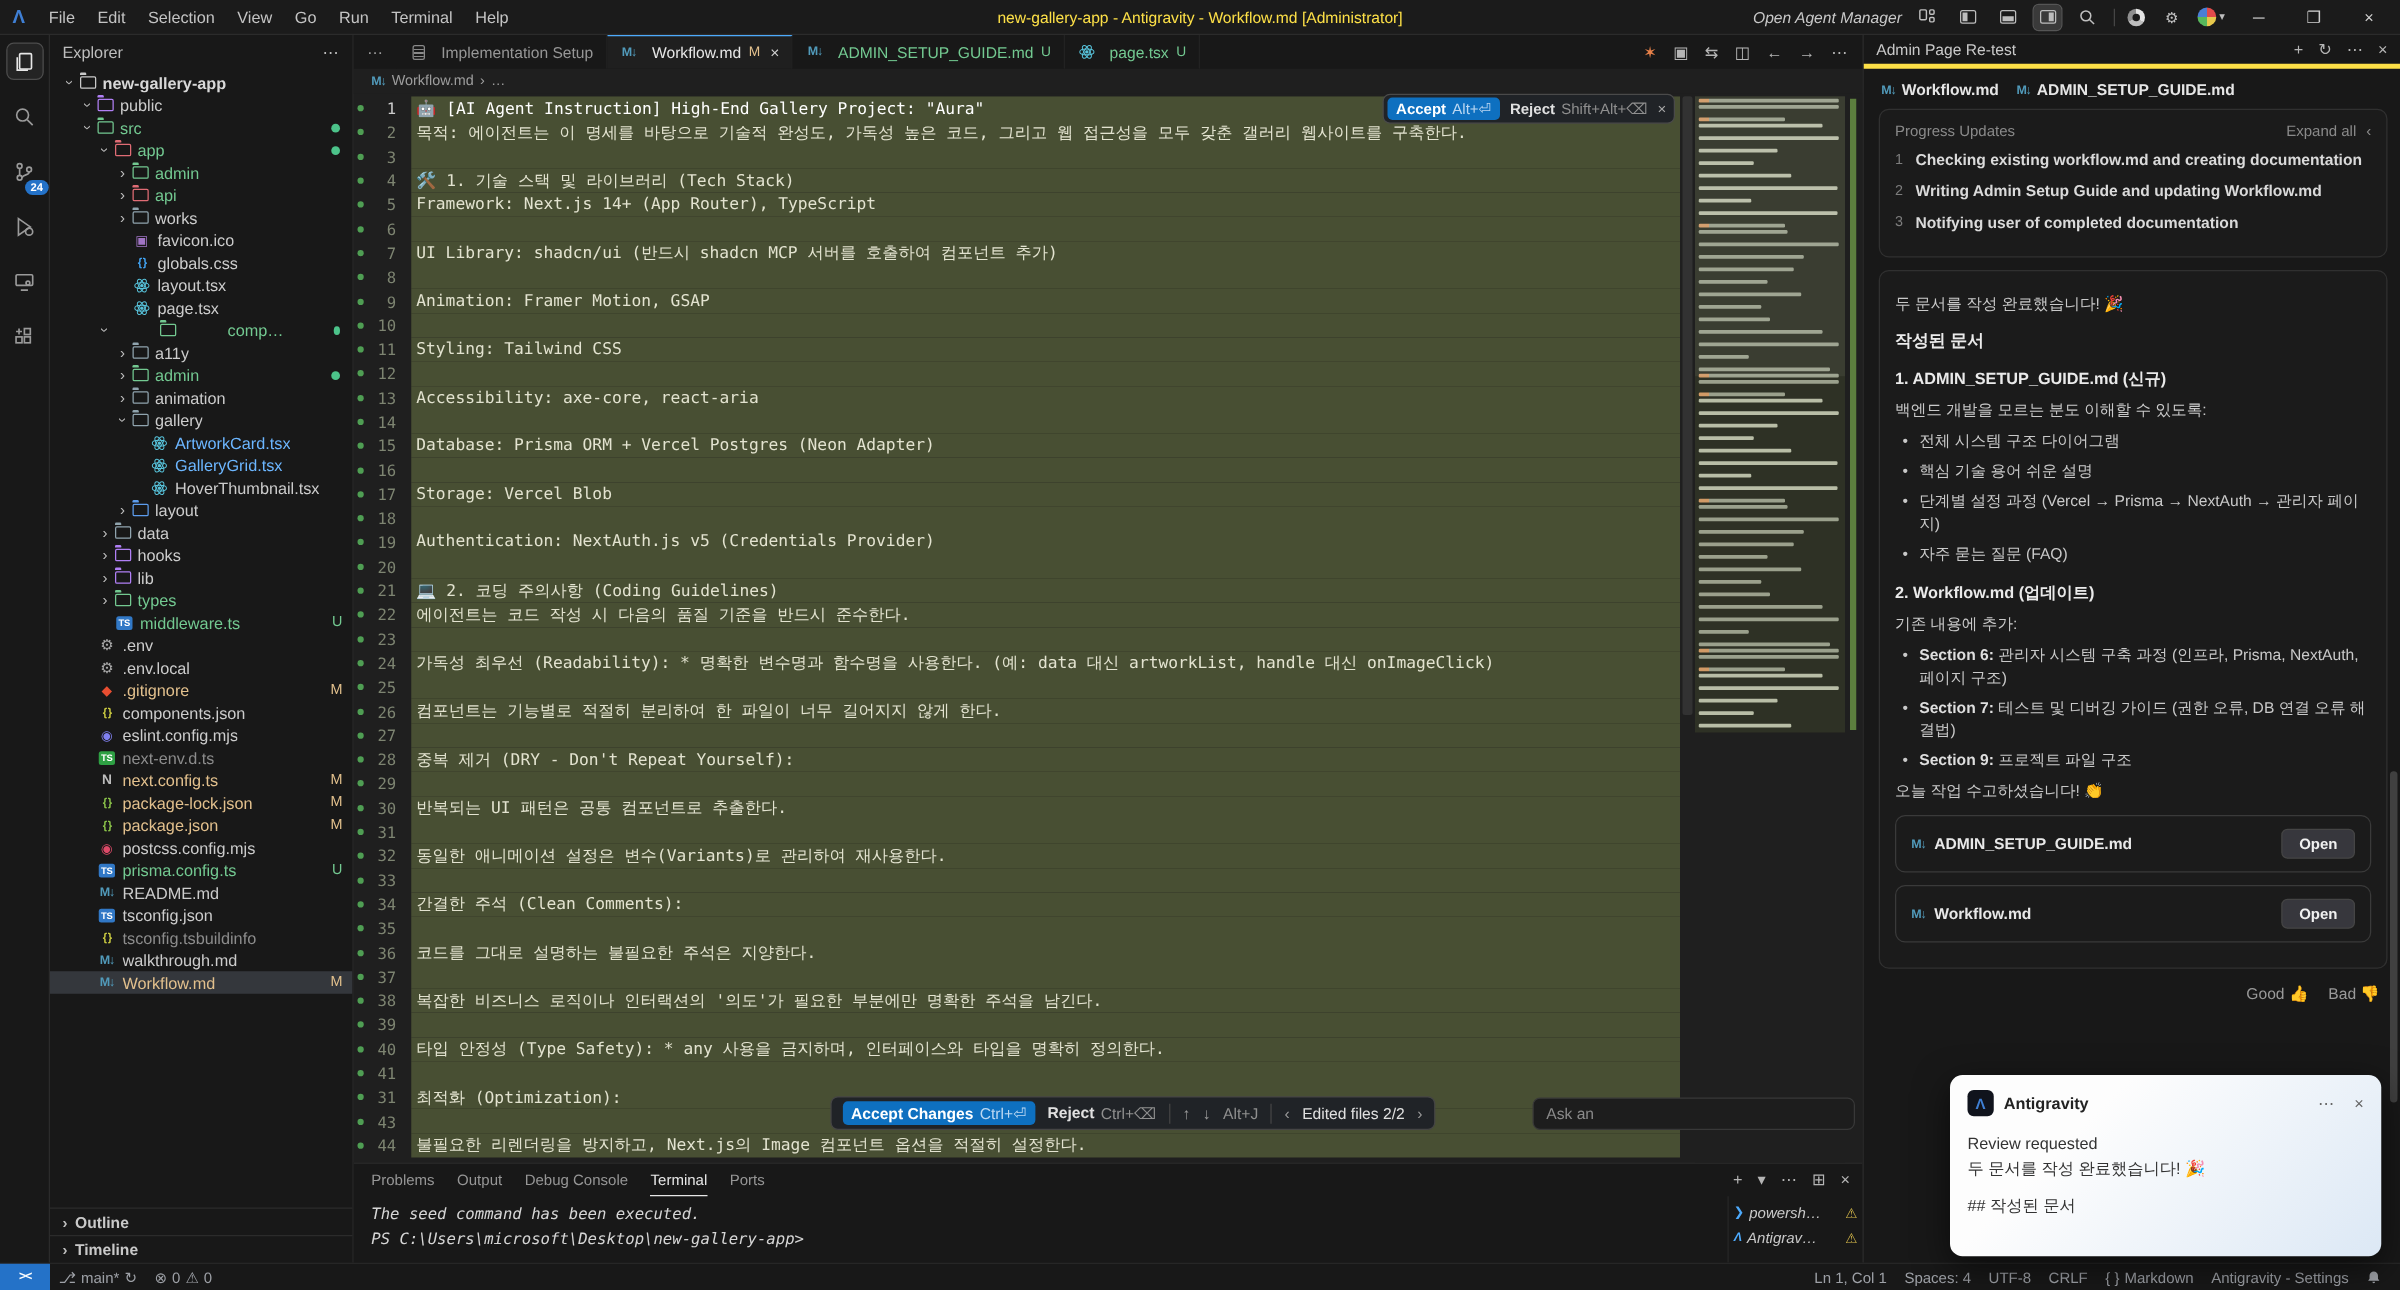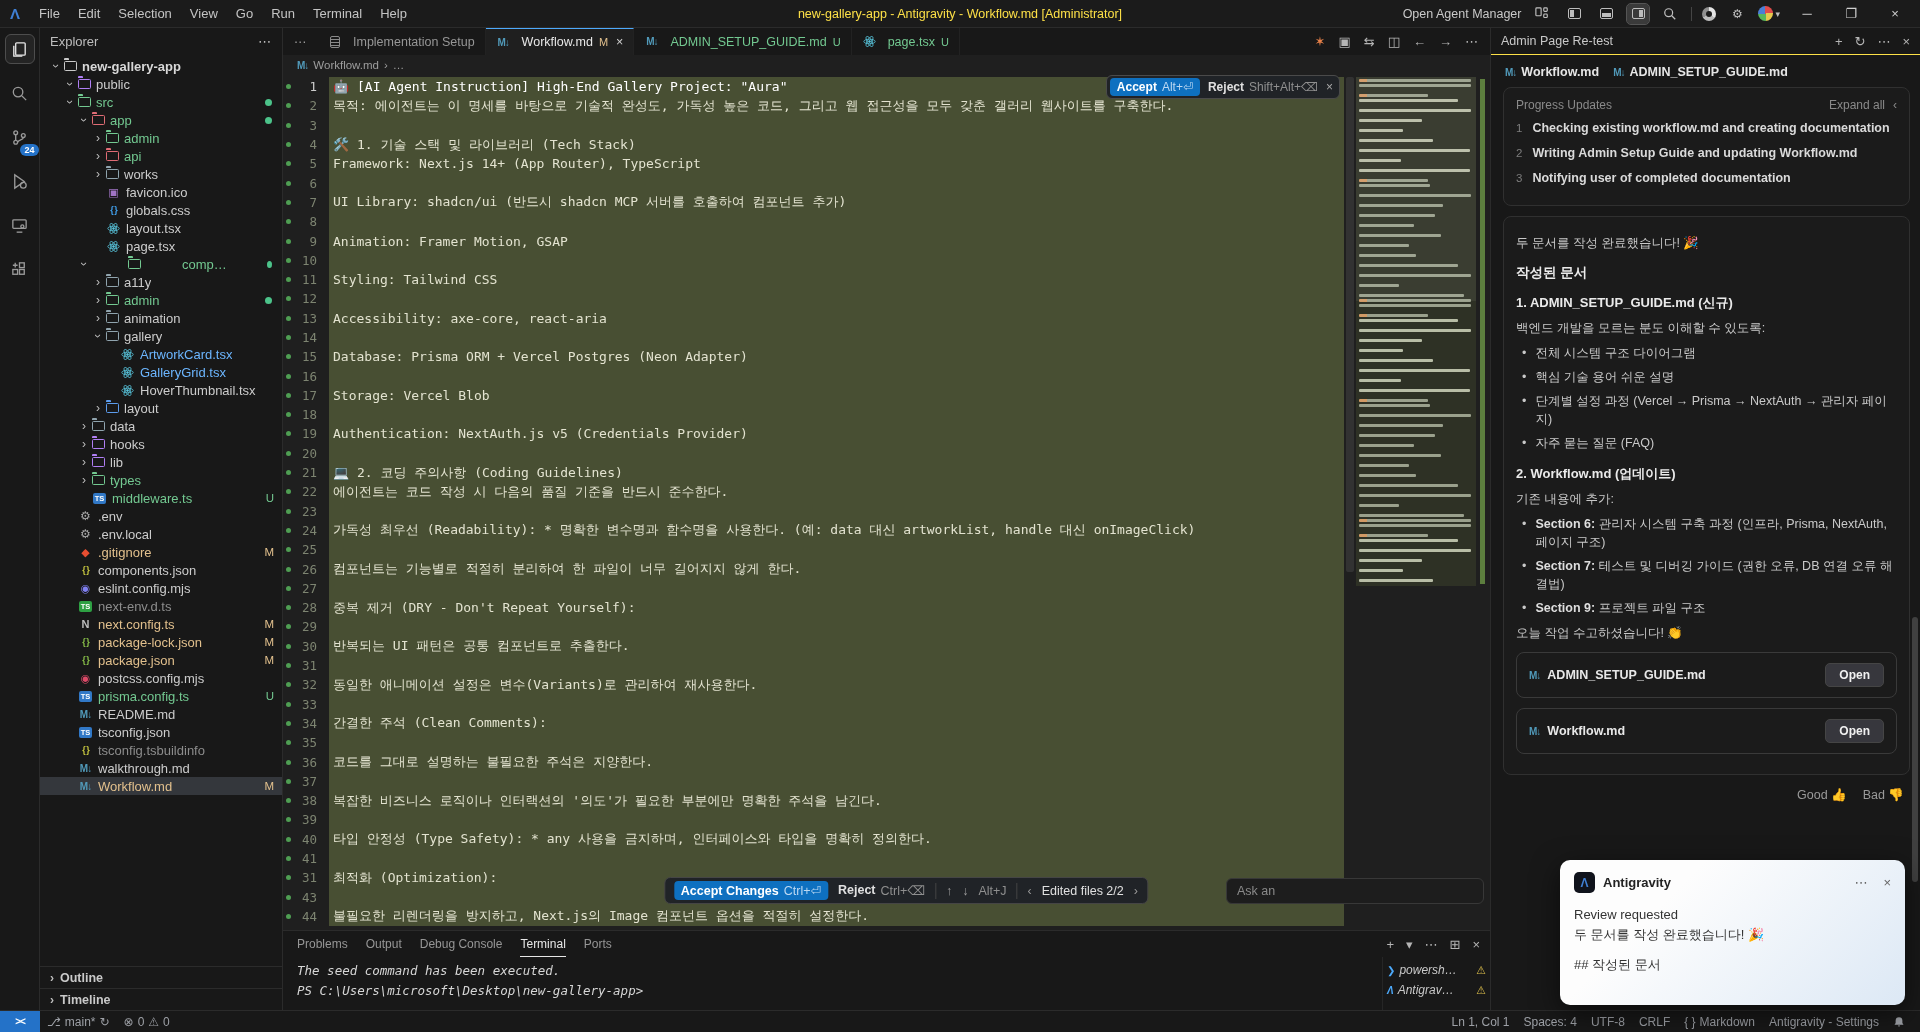--- a/index.html
+++ b/index.html
@@ -6,21 +6,21 @@
   html,body { width:1920px; height:1032px; overflow:hidden; background:#181818;
     font-family:"Liberation Sans","DejaVu Sans",sans-serif; color:#cccccc; }
   .mono { font-family:"DejaVu Sans Mono","Liberation Mono",monospace; }
 
   
   #titlebar { height:28px; background:#1b1b1b; display:flex; align-items:center;
     border-bottom:1px solid #2b2b2b; font-size:13px; position:relative; }
   .tb-logo { width:30px; text-align:center; color:#3f7fd4; font-weight:bold; font-size:15px; }
   .tb-menu { padding:0 9px; color:#c4c4c4; cursor:default; }
   .tb-title { position:absolute; left:50%; transform:translateX(-50%); color:#fde047; font-size:12.5px; }
-  .tb-right { margin-left:auto; display:flex; align-items:center; gap:10px; padding-right:8px; color:#b9b9b9; }
+  .tb-right { margin-left:auto; display:flex; align-items:center; gap:10px; padding-right:8px; color:#b9b9b9;font-style:italic; }
   .tb-agent-label { font-size:12.5px; color:#c9c9c9; }
   .tb-ic { width:22px; height:20px; display:flex; align-items:center; justify-content:center; font-size:12px; color:#c0c0c0; border-radius:4px; }
   .tb-ic.active { background:#3a3a3a; outline:1px solid #555; }
   .lay { width:13px; height:11px; border:1px solid #bdbdbd; border-radius:2px; position:relative; }
   .lay i { position:absolute; background:#bdbdbd; }
   .lay.left i  { left:1px; top:1px; bottom:1px; width:4px; }
   .lay.bottom i{ left:1px; right:1px; bottom:1px; height:4px; }
   .lay.right i { right:1px; top:1px; bottom:1px; width:4px; }
   .chrome-ic { width:14px; height:14px; border-radius:50%;
      background:conic-gradient(#e5e5e5 0 120deg,#bdbdbd 120deg 240deg,#8f8f8f 240deg 360deg); position:relative; }
@@ -126,21 +126,21 @@
   .panel-actions { margin-left:auto; padding-right:10px; display:flex; gap:12px; color:#b5b5b5; font-size:13px; }
   #panel-body { flex:1; display:flex; min-height:0;font-style:italic; }
   #term { flex:1; padding:4px 0 0 14px; font-size:12.5px; color:#d6d6d6; line-height:1.6; }
   #term-side { width:108px; flex:none; border-left:1px solid #262626; padding:3px 4px; font-size:12px; }
   .tsrow { display:flex; align-items:center; gap:4px; height:20px; color:#c9c9c9; }
   .tsrow .ti { color:#4daafc; font-size:10px; font-weight:bold; }
   .tsrow .warn { margin-left:auto; color:#d7ba4a; font-size:11px; }
 
   
   #rightpanel { width:430px; flex:none; background:#181818; border-left:1px solid #2b2b2b; display:flex; flex-direction:column; position:relative; }
-  #rp-header { height:27px; display:flex; align-items:center; padding:0 10px; font-size:12.5px; color:#c9c9c9; flex:none; border-bottom:1px solid #fde047; }
+  #rp-header { height:27px; display:flex; align-items:center; padding:0 10px; font-size:12.5px; color:#c9c9c9; flex:none; border-bottom:4px solid #fde047; }
   #rp-header .icons { margin-left:auto; display:flex; gap:12px; color:#b5b5b5; font-size:13px; }
   #rp-body { flex:1; overflow:hidden; padding:6px 10px 0 12px; font-size:13px; }
   #rp-files { display:flex; gap:14px; align-items:center; padding:4px 2px 8px; font-weight:bold; color:#e6e6e6; font-size:12.5px; }
   .rp-card { border:1px solid #303030; border-radius:8px; padding:10px 12px; margin-bottom:10px; background:#1b1b1b; }
   #prog-head { display:flex; color:#8a8a8a; font-size:12px; margin-bottom:6px; }
   #prog-head .exp { margin-left:auto; display:flex; gap:8px; }
   .step { display:flex; gap:10px; margin:8px 0; line-height:1.35; }
   .step .n { color:#7d7d7d; font-size:11.5px; padding-top:1px; flex:none; }
   .step .t { color:#dadada; font-weight:bold; font-size:12.5px; }
   .msg p { margin:7px 0; color:#c9c9c9; line-height:1.45; font-size:12.5px; }

